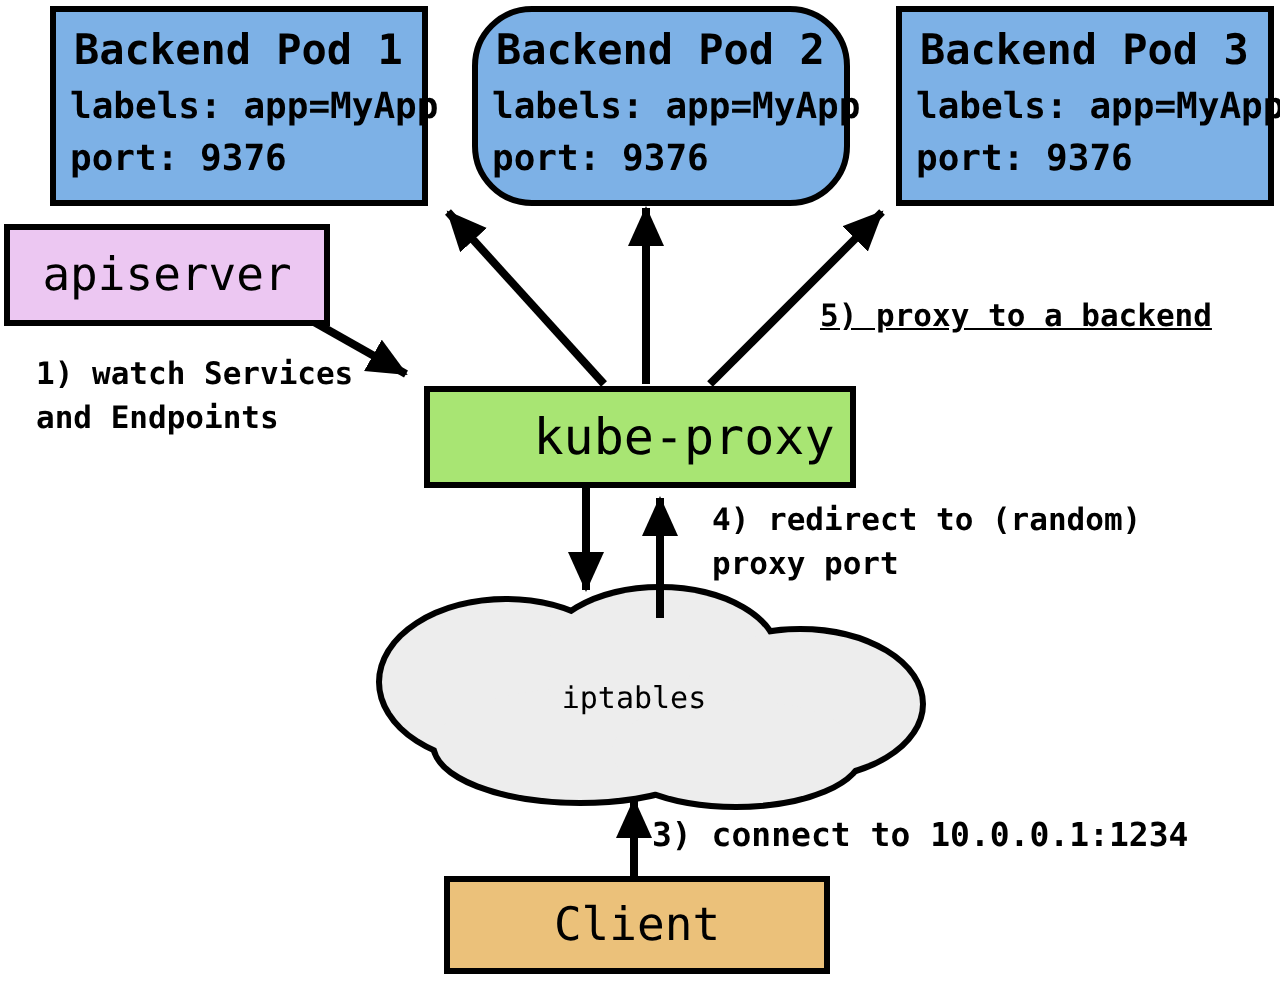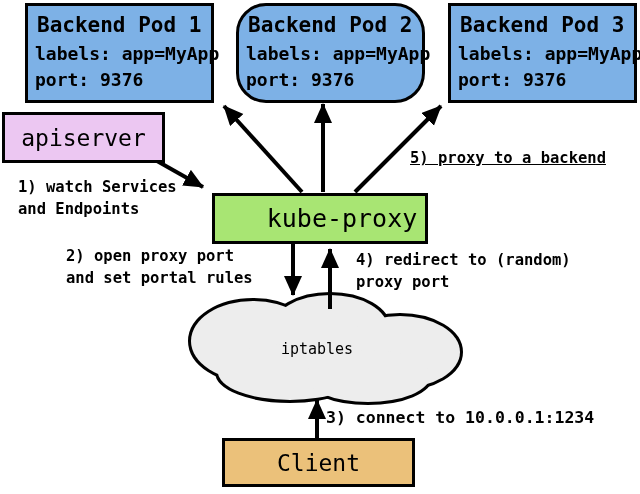--- a/index.html
+++ b/index.html
@@ -155,20 +155,18 @@
     <div class="pod-line">port: 9376</div>
   </div>
 
   <div class="node apiserver">apiserver</div>
   <div class="node kubeproxy">kube-proxy</div>
   <div class="iptables-label">iptables</div>
   <div class="node client">Client</div>
 
   <div class="ann ann1">1) watch Services
 and Endpoints</div>
-  <div class="ann ann2">2) open proxy port
-and set portal rules</div>
   <div class="ann ann3">3) connect to 10.0.0.1:1234</div>
   <div class="ann ann4">4) redirect to (random)
 proxy port</div>
   <div class="ann ann5">5) proxy to a backend</div>
 
 </div>
 
 </body></html>

